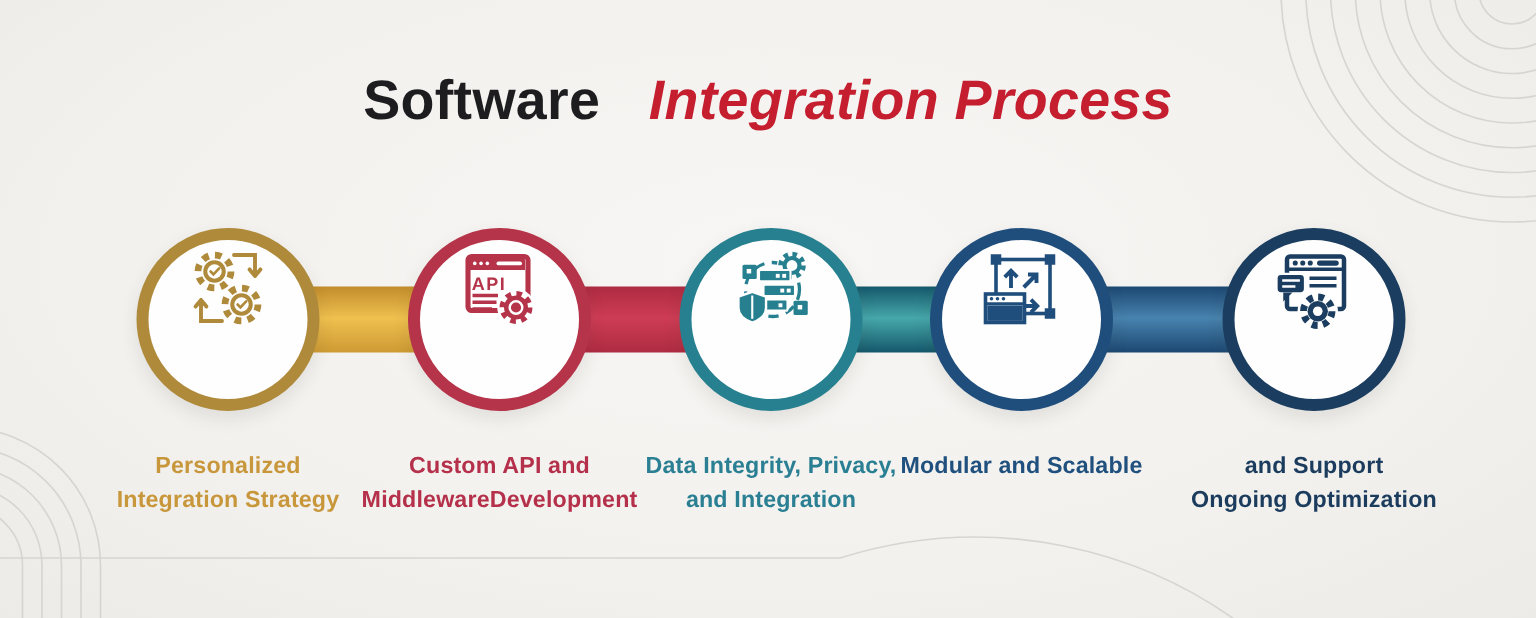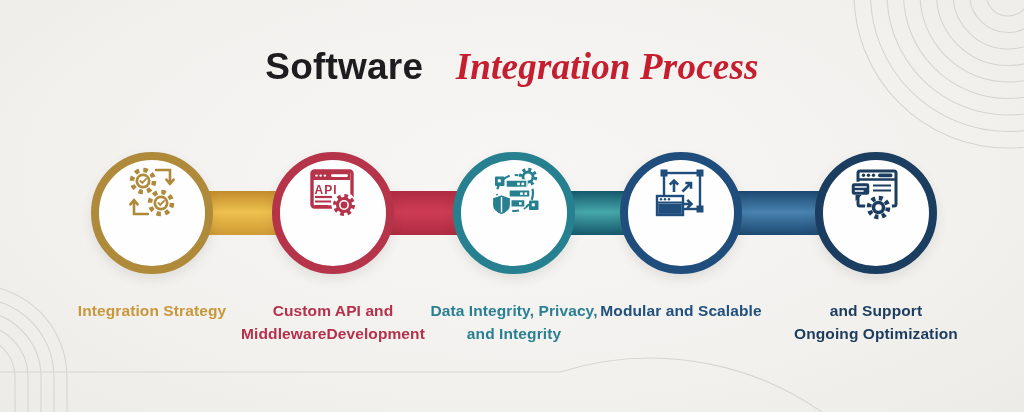--- a/index.html
+++ b/index.html
@@ -15,21 +15,21 @@
   .deco { position:absolute; inset:0; z-index:0; }
   .deco * { fill:none; stroke:var(--deco-color,#D7D5D1); stroke-width:1.1; }
 
   
   .title {
     position:absolute; top:46px; left:0; width:100%;
     text-align:center; font-size:37px; line-height:42px; z-index:3;
     letter-spacing:0.2px;
   }
   .title .normal { font-weight:600;margin-top:28px; }
-  .title .hl { font-weight:800; font-style:italic; margin-left:22px;font-family:Liberation Serif, serif; }
+  .title .hl { font-weight:800; font-style:italic; margin-left:22px; }
 
   
   .conn {
     position:absolute; top:191px; height:44px; width:181px; z-index:1;
     background: linear-gradient(180deg, var(--g1) 0%, var(--g2) 48%, var(--g3) 100%);
   }
   .conn-1 { left:152px; }
   .conn-2 { left:333px; }
   .conn-3 { left:514px; }
   .conn-4 { left:695px; }
@@ -104,20 +104,21 @@
         <circle cx="23" cy="21" r="7.5" fill="currentColor"></circle>
         <circle cx="23" cy="21" r="4.8" fill="#fff"></circle>
         <path d="M20.4 21 l1.9 1.9 l3.8 -4" stroke="currentColor" stroke-width="1.8" fill="none" stroke-linecap="round"></path>
         <circle cx="41" cy="43" r="11" fill="none" stroke="currentColor" stroke-width="4.5" stroke-dasharray="4.4 4.24"></circle>
         <circle cx="41" cy="43" r="7.5" fill="currentColor"></circle>
         <circle cx="41" cy="43" r="4.8" fill="#fff"></circle>
         <path d="M38.4 43 l1.9 1.9 l3.8 -4" stroke="currentColor" stroke-width="1.8" fill="none" stroke-linecap="round"></path>
       </svg>
     </div>
     <div class="label">
+      <span>Personalized</span>
       <span>Integration Strategy</span>
     </div>
   </div>
 
   <div class="step step-2" style="--ring: #B5344A; --text: #B5314B;">
     <div class="circle">
       <svg class="icon" viewBox="0 0 64 64">
         <rect x="11" y="11" width="40" height="36" rx="2.5" fill="#fff" stroke="currentColor" stroke-width="3.4"></rect>
         <path d="M11 14 q0 -3 3 -3 h32 q3 0 3 3 v6 H11 z" fill="currentColor"></path>
         <circle cx="15.5" cy="15.6" r="1.2" fill="#fff"></circle>
@@ -157,21 +158,21 @@
         <rect x="25" y="39.6" width="18" height="7.5" rx="1" fill="currentColor" stroke="#fefefe" stroke-width="1.4"></rect>
         <rect x="37" y="42.2" width="2.6" height="2.6" fill="#fff"></rect>
         <rect x="47" y="40.5" width="9.5" height="9.5" rx="1" fill="currentColor"></rect>
         <rect x="49.8" y="43.3" width="3" height="3" fill="#fff"></rect>
         <path d="M19.5 34.5 l9.2 3.3 v7.5 c0 4.9 -3.9 7.8 -9.2 9.8 c-5.3 -2 -9.2 -4.9 -9.2 -9.8 v-7.5 z" fill="currentColor" stroke="#fefefe" stroke-width="1.6"></path>
         <path d="M19.5 37 V52.5" stroke="#fff" stroke-width="1.4"></path>
       </svg>
     </div>
     <div class="label">
       <span>Data Integrity, Privacy,</span>
-      <span>and Integrity</span>
+      <span>and Integration</span>
     </div>
   </div>
 
   <div class="step step-4" style="--ring: #1F4E7C; --text: #20507D;">
     <div class="circle">
       <svg class="icon" viewBox="0 0 64 64">
         <rect x="15" y="13" width="36" height="36" fill="none" stroke="currentColor" stroke-width="2.4"></rect>
         <rect x="11.5" y="9.5" width="7" height="7" fill="currentColor"></rect>
         <rect x="47.5" y="9.5" width="7" height="7" fill="currentColor"></rect>
         <rect x="47.5" y="45.5" width="7" height="7" fill="currentColor"></rect>

